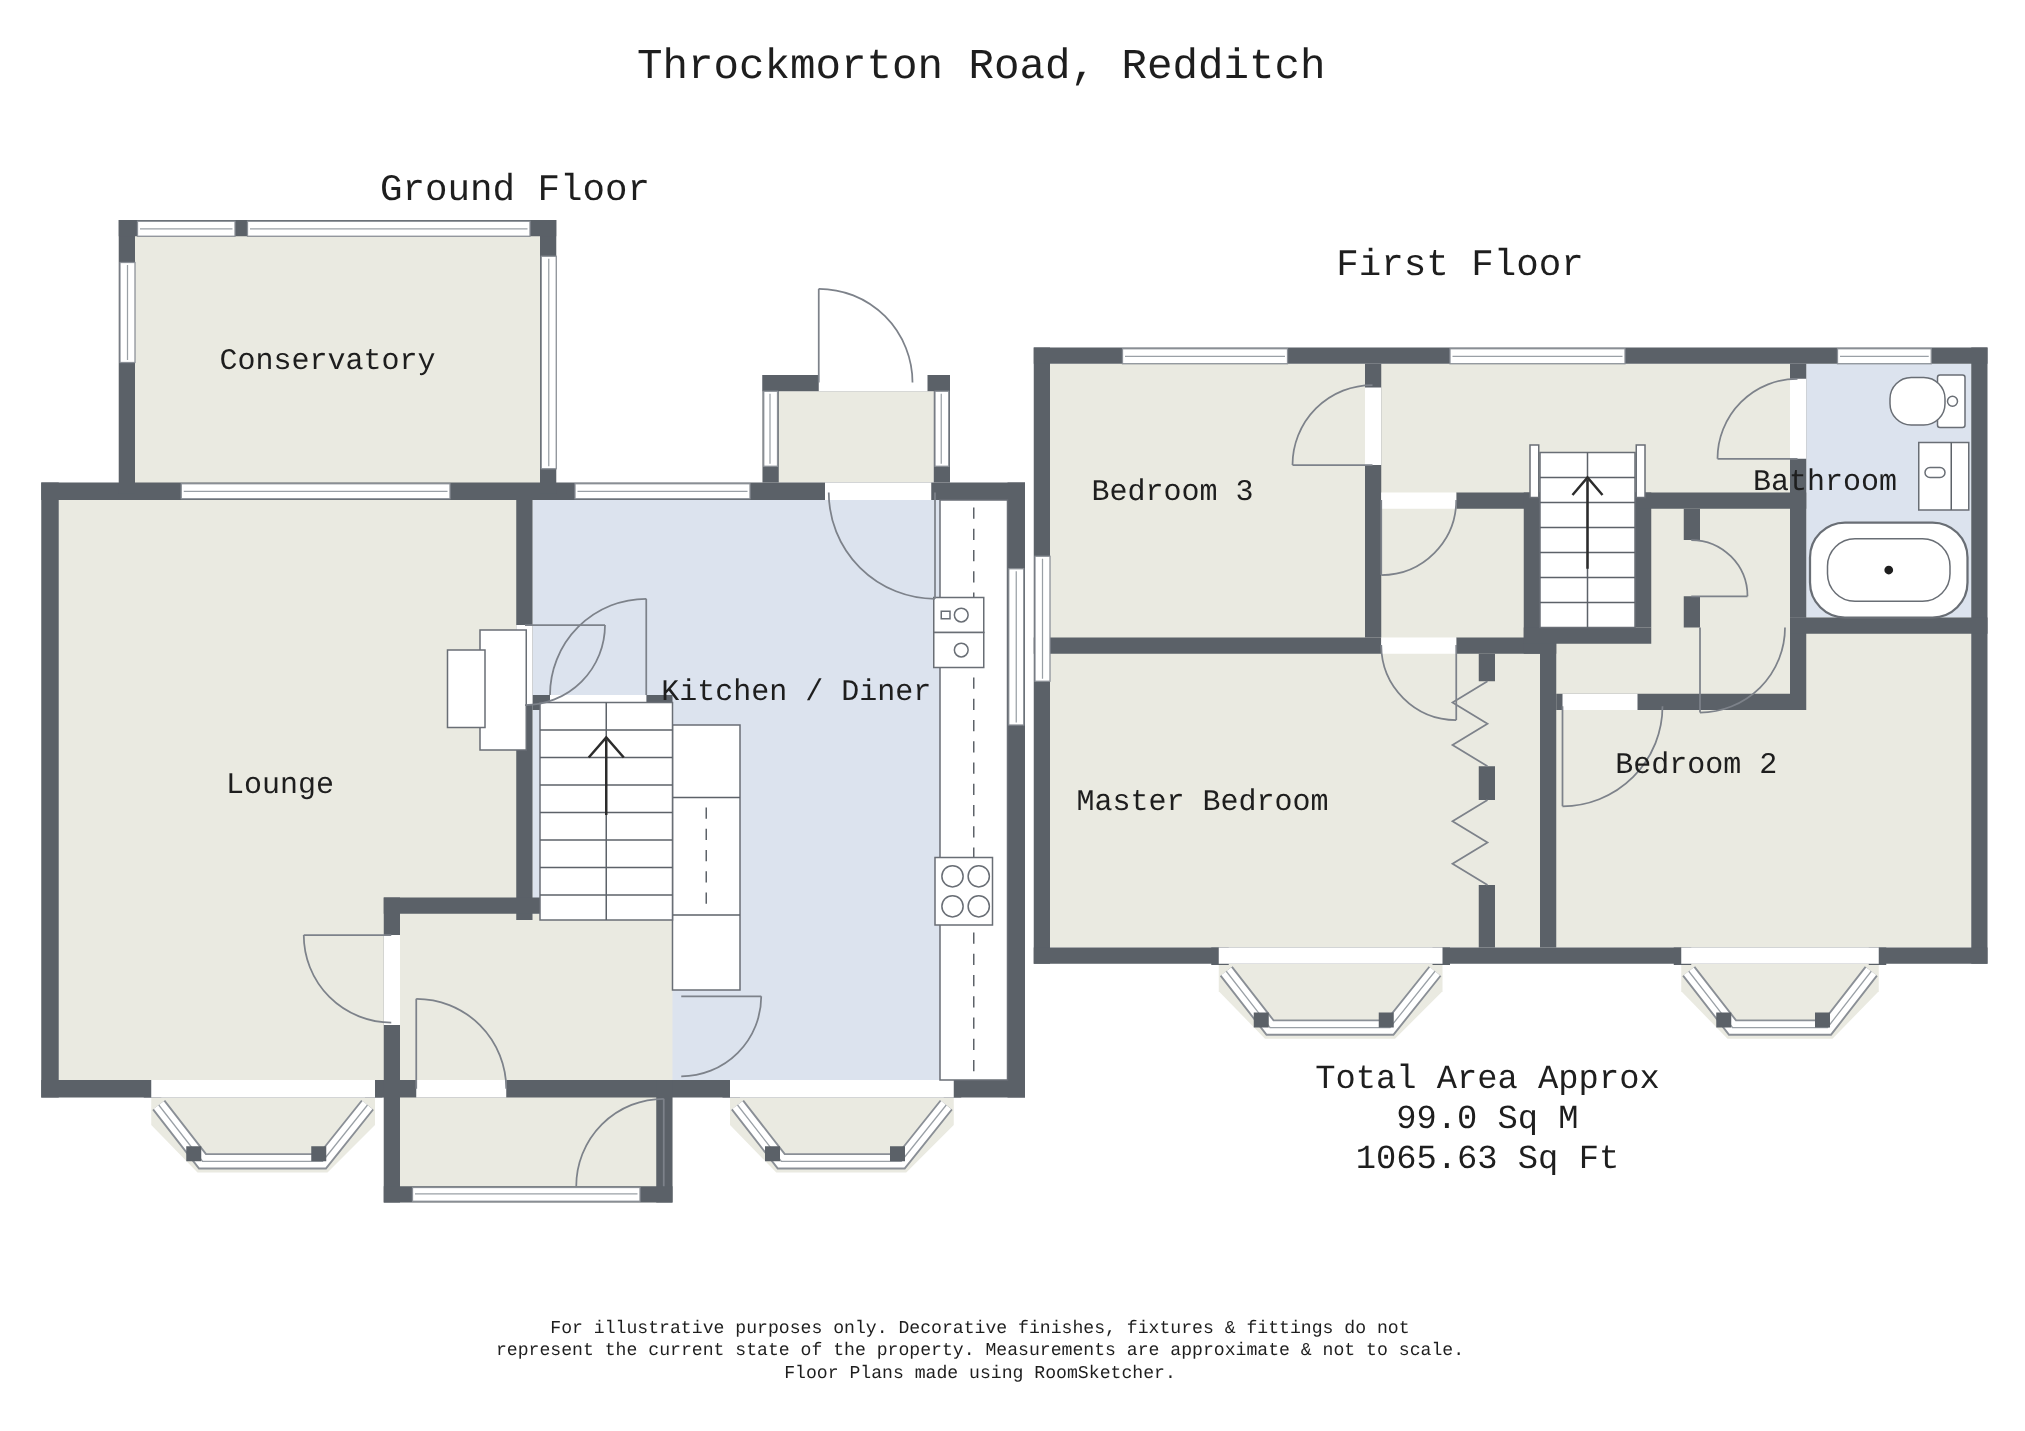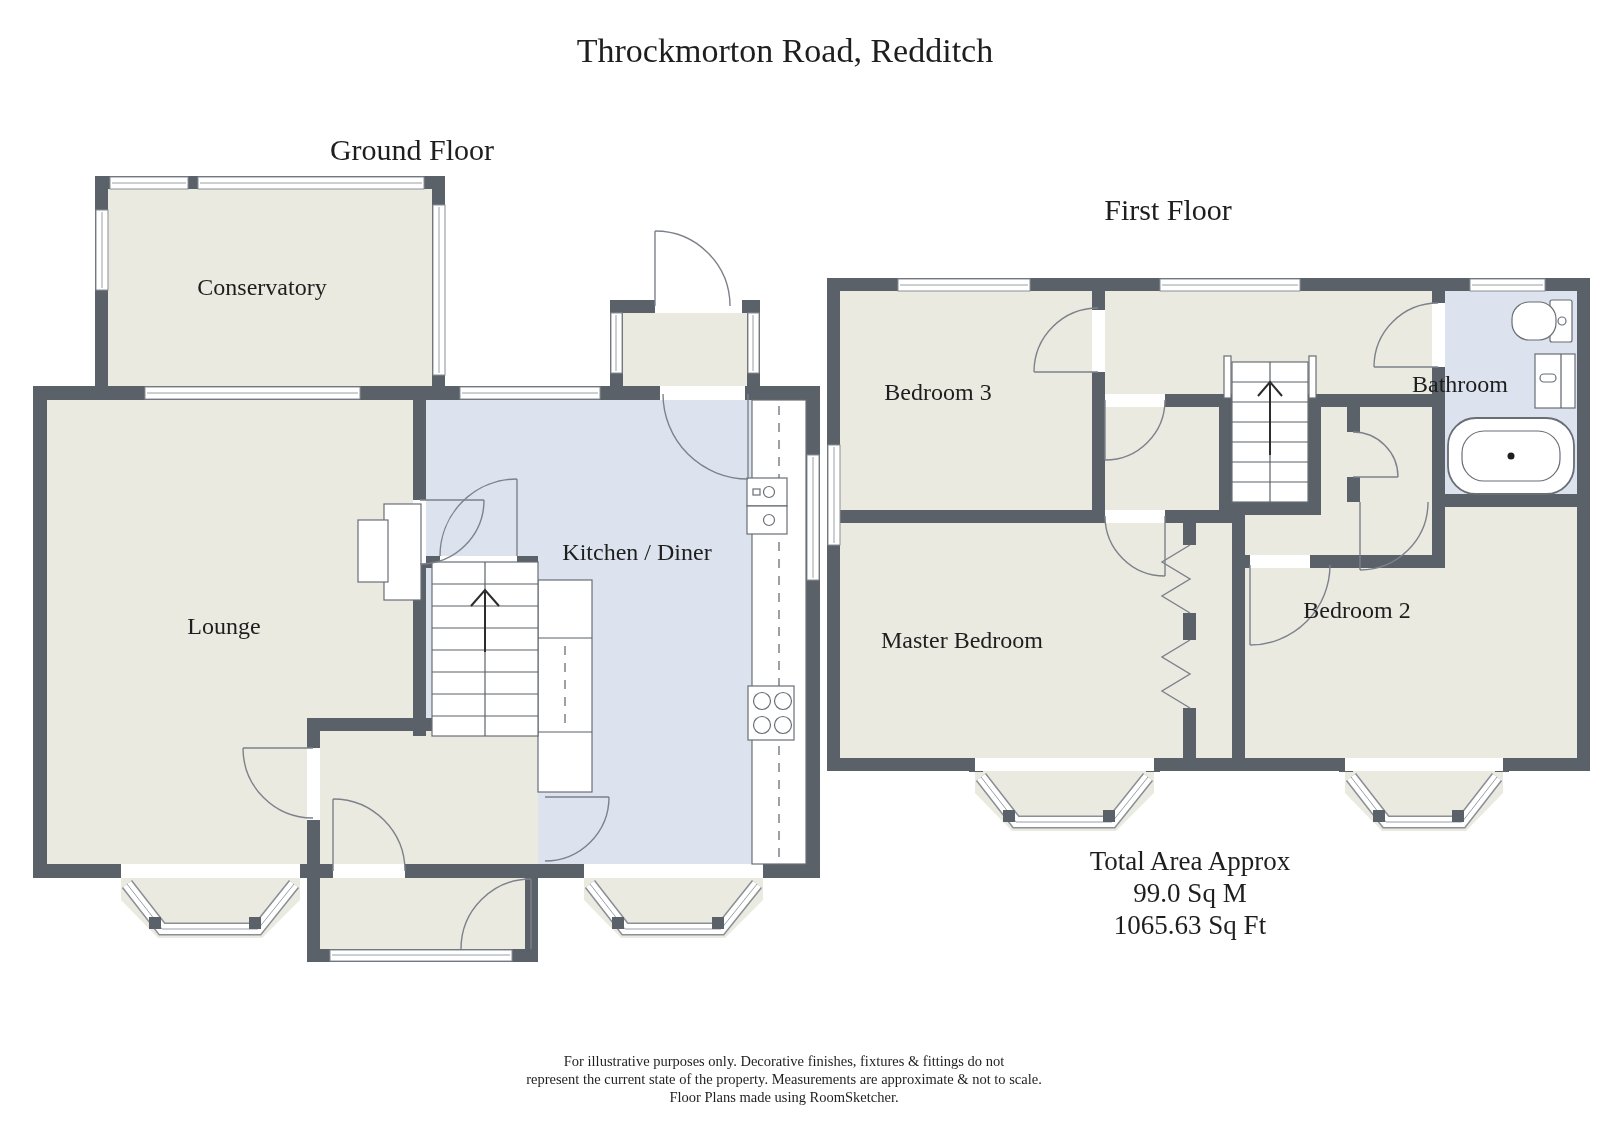--- a/index.html
+++ b/index.html
@@ -1,17 +1,17 @@
 <!DOCTYPE html>
 <html><head>
 <meta charset="utf-8">
 <style>
   html,body{margin:0;padding:0;background:#fff;}
   #canvas{position:relative;width:1620px;height:1145px;background:var(--bg,#fff);
-          font-family:Liberation Serif, serif;}
+          font-family:Liberation Mono, monospace;}
   svg{position:absolute;left:0;top:0;}
   .wall{fill:var(--wall,#5b6168);}
   .beige{fill:var(--floor,#eaeae1);}
   .blue{fill:var(--wet,#dce3ee);}
   .win{fill:#ffffff;stroke:#8a8f96;stroke-width:1;}
   .winline{stroke:#9aa0a6;stroke-width:1;fill:none;}
   .fix{fill:#ffffff;stroke:#696e75;stroke-width:1.8;}
   .fixthin{fill:#ffffff;stroke:#696e75;stroke-width:1.2;}
   .tread{stroke:#5d6269;stroke-width:1.2;fill:none;}
   .arrow{stroke:#2c2c2c;stroke-width:2;fill:none;}

